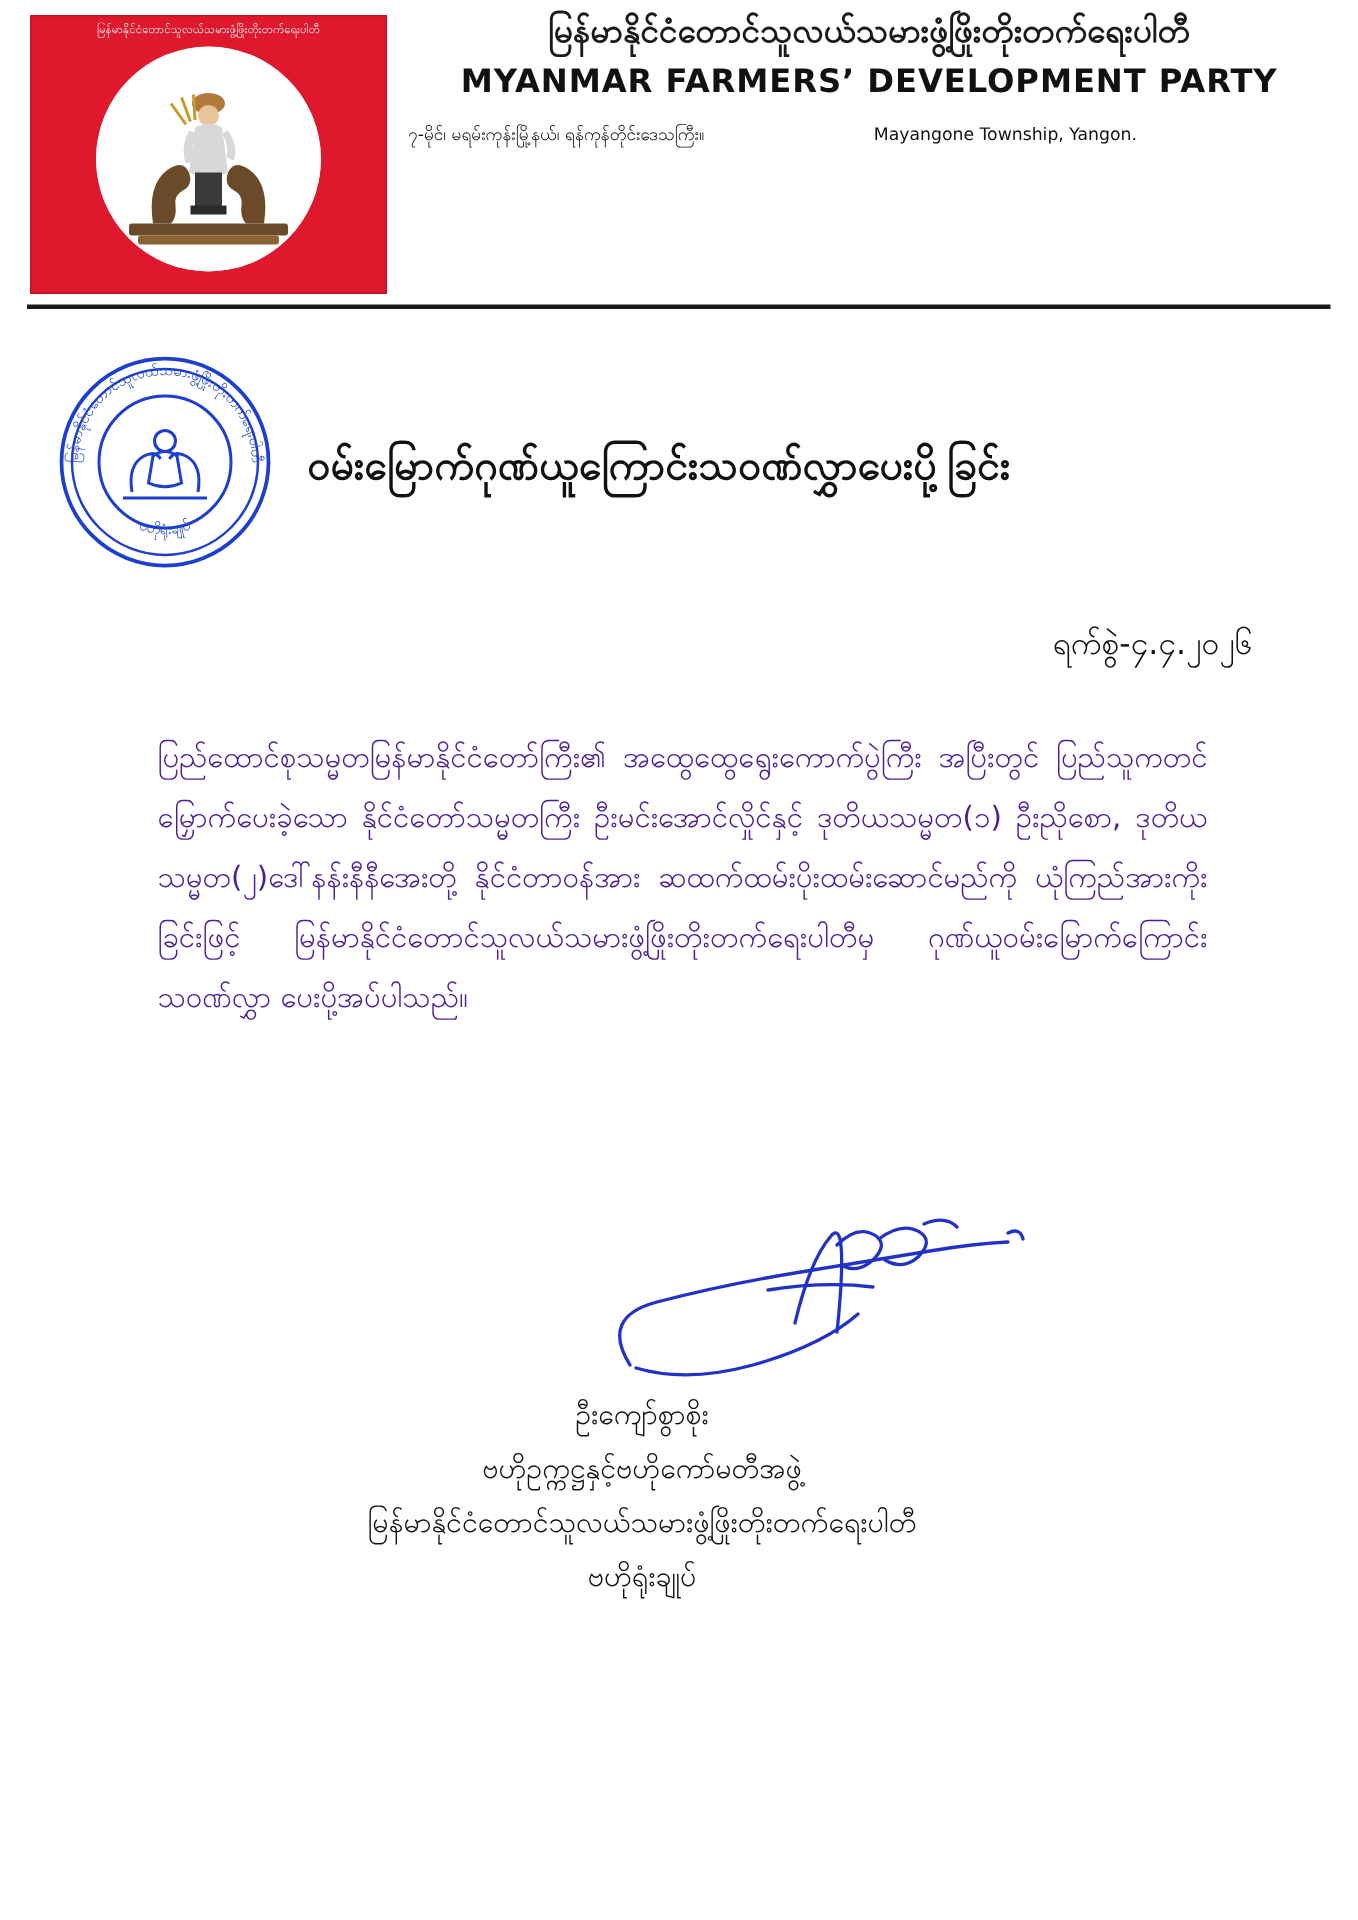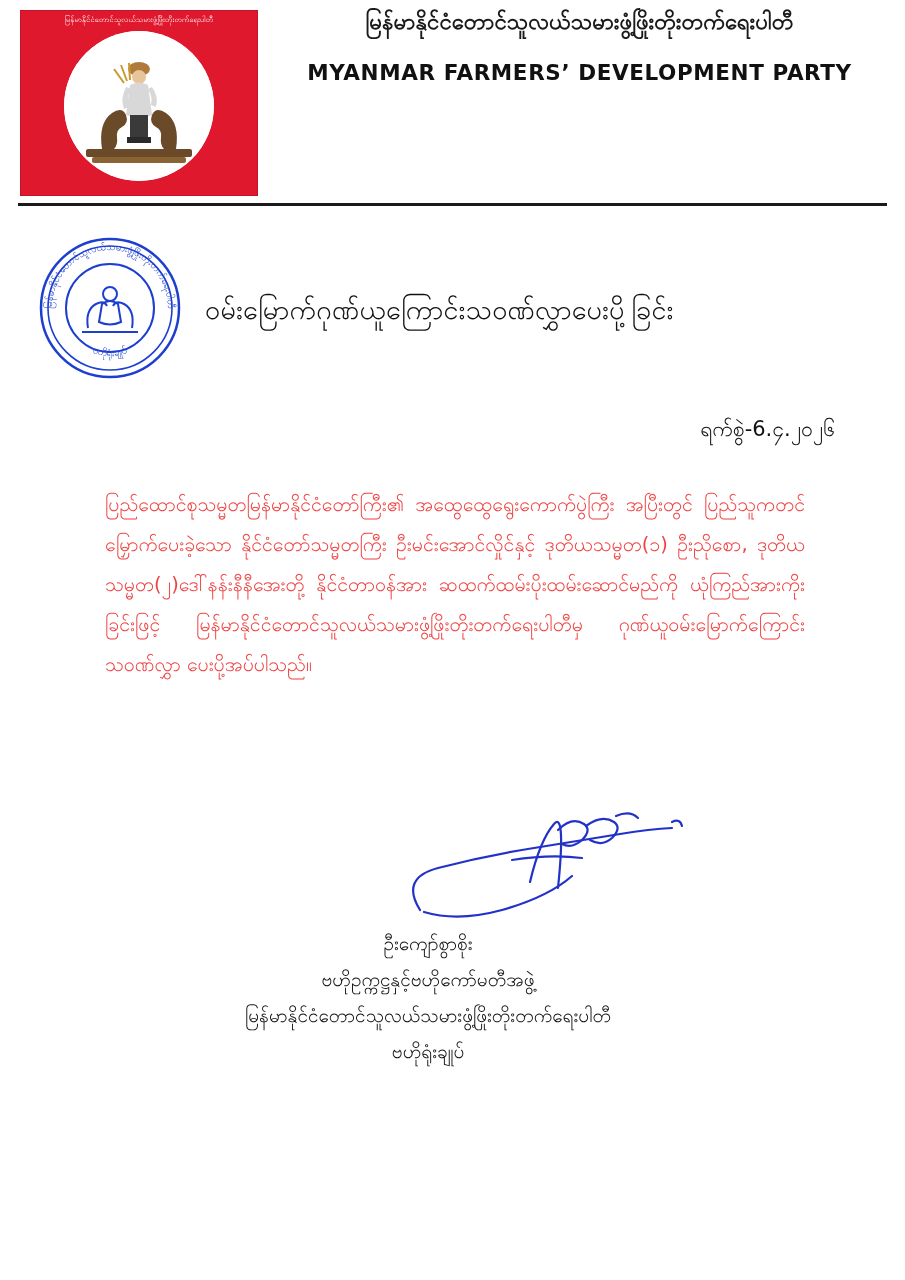--- a/index.html
+++ b/index.html
@@ -72,21 +72,21 @@
     text-align: center;
     line-height: 1.25;
     letter-spacing: .2px;
   }
   .head-en {
     font-size: 21.5px;
     font-weight: bold;
     color: #111;
     text-align: center;
     letter-spacing: .6px;
-    margin-top: 24px;
+    margin-top: 6px;
   }
   .addr-table {
     margin-top: 14px;
     width: 100%;
     border-collapse: collapse;
   }
   .addr-table td {
     vertical-align: top;
     font-size: 11.5px;
     line-height: 1.55;
@@ -118,21 +118,21 @@
     top: 228px;
     width: 160px;
     height: 160px;
   }
 
   .doc-title {
     position: absolute;
     left: 205px;
     top: 292px;
     font-size: 27px;
-    font-weight: normal;
+    font-weight: bold;
     color: #111;
     letter-spacing: .3px;
     white-space: nowrap;
   }
 
   .date-line {
     position: absolute;
     right: 70px;
     top: 415px;
     font-size: 21px;
@@ -141,21 +141,21 @@
   }
 
   
   .body-text {
     position: absolute;
     left: 105px;
     top: 485px;
     width: 700px;
     font-size: 19.5px;
     line-height: 2.05;
-    color: #ef4444;
+    color: #4c1d95;
     text-align: justify;
     text-justify: inter-word;
     text-indent: 0;
   }
   .body-text p { margin: 0; }
 
   
   .signature {
     position: absolute;
     left: 380px;
@@ -233,20 +233,24 @@
       </svg>
     </div>
   </div>
 
   <div class="head-text">
     <div class="head-my">မြန်မာနိုင်ငံတောင်သူလယ်သမားဖွံ့ဖြိုးတိုးတက်ရေးပါတီ</div>
     <div class="head-en">MYANMAR FARMERS’ DEVELOPMENT PARTY</div>
 
     <table class="addr-table">
       <tbody>
+      <tr>
+        <td class="addr-my">၇-မိုင်၊ မရမ်းကုန်းမြို့နယ်၊ ရန်ကုန်တိုင်းဒေသကြီး။</td>
+        <td class="addr-en">Mayangone Township, Yangon.</td>
+      </tr>
     </tbody>
       </table>
   </div>
 
   <div class="rule-thick"></div>
 </div>
 
 <div class="seal">
   <svg width="160" height="160" viewBox="0 0 160 160" aria-hidden="true">
     <defs>
@@ -268,21 +272,21 @@
       <path d="M58 100 q-3 -18 8 -24 q8 -4 11 2"></path>
       <path d="M102 100 q3 -18 -8 -24 q-8 -4 -11 2"></path>
       <path d="M52 104 h56"></path>
     </g>
   </svg>
 </div>
 
 <div class="doc-title">ဝမ်းမြောက်ဂုဏ်ယူကြောင်းသဝဏ်လွှာပေးပို့ခြင်း</div>
 
 <div class="date-line">
-  <span>ရက်စွဲ-</span><span>6.၄.၂၀၂၆</span>
+  <span>ရက်စွဲ-</span><span>၄.၄.၂၀၂၆</span>
 </div>
 
 <div class="body-text">
   <p>ပြည်ထောင်စုသမ္မတမြန်မာနိုင်ငံတော်ကြီး၏ အထွေထွေရွေးကောက်ပွဲကြီး အပြီးတွင် ပြည်သူကတင်မြှောက်ပေးခဲ့သော နိုင်ငံတော်သမ္မတကြီး ဦးမင်းအောင်လှိုင်နှင့် ဒုတိယသမ္မတ(၁) ဦးညိုစော, ဒုတိယသမ္မတ(၂)ဒေါ်နန်းနီနီအေးတို့ နိုင်ငံတာဝန်အား ဆထက်ထမ်းပိုးထမ်းဆောင်မည်ကို ယုံကြည်အားကိုးခြင်းဖြင့် မြန်မာနိုင်ငံတောင်သူလယ်သမားဖွံ့ဖြိုးတိုးတက်ရေးပါတီမှ ဂုဏ်ယူဝမ်းမြောက်ကြောင်း သဝဏ်လွှာ ပေးပို့အပ်ပါသည်။</p>
 </div>
 
 <div class="signature">
   <svg width="360" height="130" viewBox="0 0 360 130" aria-hidden="true">
     <g fill="none" stroke="#2232c9" stroke-width="2.2" stroke-linecap="round">
       <path d="M40 110 q-20 -32 18 -42 q46 -12 96 -20 q44 -7 86 -14 q30 -5 52 -6"></path>

